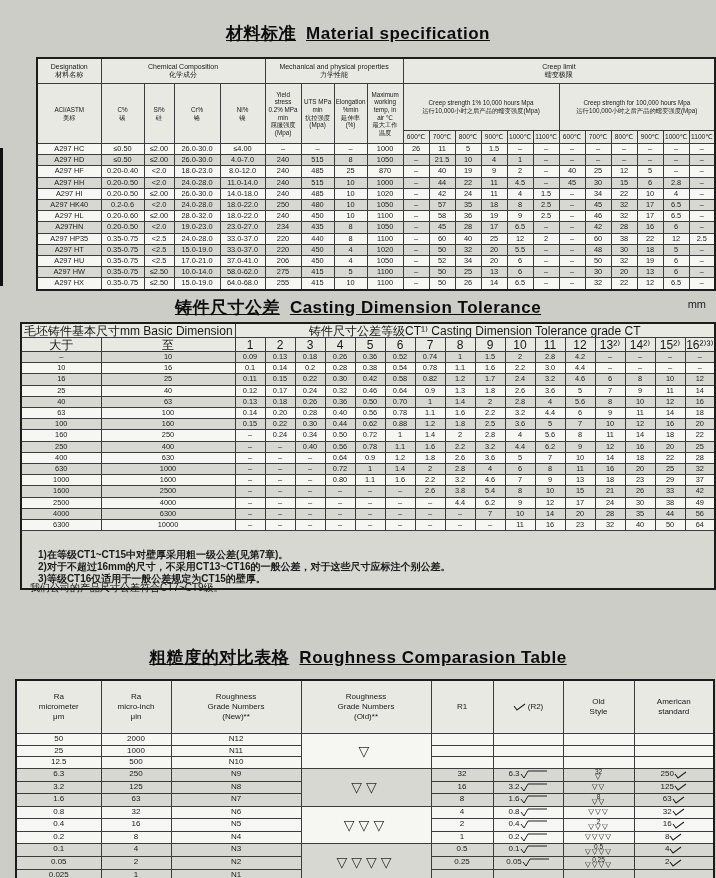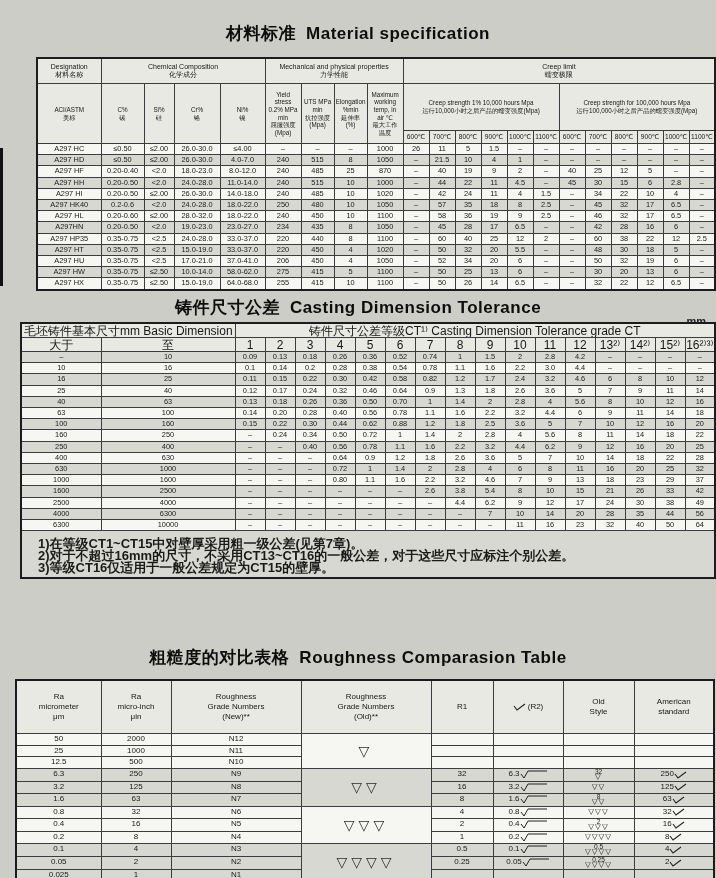--- a/index.html
+++ b/index.html
@@ -1,45 +1,45 @@
 <!DOCTYPE html>
 <html><head>
 <meta charset="utf-8">
 <style>
   html,body{margin:0;padding:0;}
   body{
     width:716px;height:878px;position:relative;overflow:hidden;
     background:#cdcdc8;color:#1a1a1a;
     font-family:"Liberation Sans","DejaVu Sans",sans-serif;
   }
-  .title{position:absolute;width:100%;text-align:center;font-weight:bold;font-size:17px;letter-spacing:.5px;color:#0d0d0d;}
+  .title{position:absolute;width:100%;text-align:center;font-weight:bold;font-size:17px;letter-spacing:.5px;color:#0d0d0d;text-decoration:underline;}
   .title .cn{margin-right:10px;}
   table{border-collapse:collapse;table-layout:fixed;background:#a21caf;}
   .tbl{border:2px solid #1c1c1c;}
   th,td{border:1px solid #3c3c3c;text-align:center;vertical-align:middle;padding:0;overflow:hidden;}
   th{font-weight:normal;white-space:pre-line;background:#e9e9e4;color:#161616;}
   tbody td{background:#f6f6f2;}
   tr.sh td{background:#d8d8d2;}
 
   
   #t1{position:absolute;top:57px;left:36px;width:678px;}
   #t1 th{font-size:6.3px;line-height:7.6px;}
   #t1 .lvl1 th{height:24px;font-size:7px;}
   #t1 .big-h{font-size:7px;}
   #t1 .tallh th{height:46px;}
   #t1 .temps th{height:12px;font-size:6.6px;}
   #t1 tbody td{font-size:7.4px;height:10.2px;line-height:10.2px;white-space:nowrap;}
 
   
   #t2title{top:296px;}
-  .mm{position:absolute;top:315px;right:10px;font-size:11px;font-weight:bold;color:#222;}
+  .mm{position:absolute;top:298px;right:10px;font-size:11px;font-weight:normal;color:#222;}
   #t2{position:absolute;top:322px;left:20px;width:694px;}
   #t2 th{font-size:12px;height:13px;line-height:12px;}
   #t2 tbody td{font-size:7.4px;height:10.2px;line-height:10.2px;white-space:nowrap;}
-  #t2 td.notes{background:#d8d8d2;text-align:left;font-size:13px;font-weight:bold;line-height:12px;padding:7px 4px 3px 16px;white-space:nowrap;}
+  #t2 td.notes{background:#d8d8d2;text-align:left;font-size:10px;font-weight:bold;line-height:12px;padding:18px 4px 3px 16px;white-space:nowrap;}
 
   
   #t2footer{position:absolute;top:580px;left:30px;font-size:10px;line-height:15.5px;color:#111;}
 
   
   #t3title{top:646px;}
   #t3{position:absolute;top:679px;left:15px;width:698px;}
   #t3 th{font-size:8px;line-height:10px;height:52px;}
   #t3 tbody td{font-size:8px;height:10.6px;line-height:10.6px;white-space:nowrap;}
   #t3 td.trig{font-family:"DejaVu Sans",sans-serif;font-size:14px;letter-spacing:4px;color:#2a2a2a;line-height:1;}
@@ -827,20 +827,21 @@
         <td colspan="18" class="notes">
           <div>1)在等级CT1~CT15中对壁厚采用粗一级公差(见第7章)。</div>
           <div>2)对于不超过16mm的尺寸，不采用CT13~CT16的一般公差，对于这些尺寸应标注个别公差。</div>
           <div>3)等级CT16仅适用于一般公差规定为CT15的壁厚。</div>
         </td>
       </tr>
     </tbody>
 </table>
 
 <div id="t2footer">
+  <div>我们公司的产品尺寸公差符合CT7~CT9级。</div>
 </div>
 
 <div class="title" id="t3title">
   <span class="cn">粗糙度的对比表格</span><span>Roughness Comparasion Table</span>
 </div>
 
 <table id="t3" class="tbl">
   <colgroup>
     <col style="width:85px">
       <col style="width:70px">

